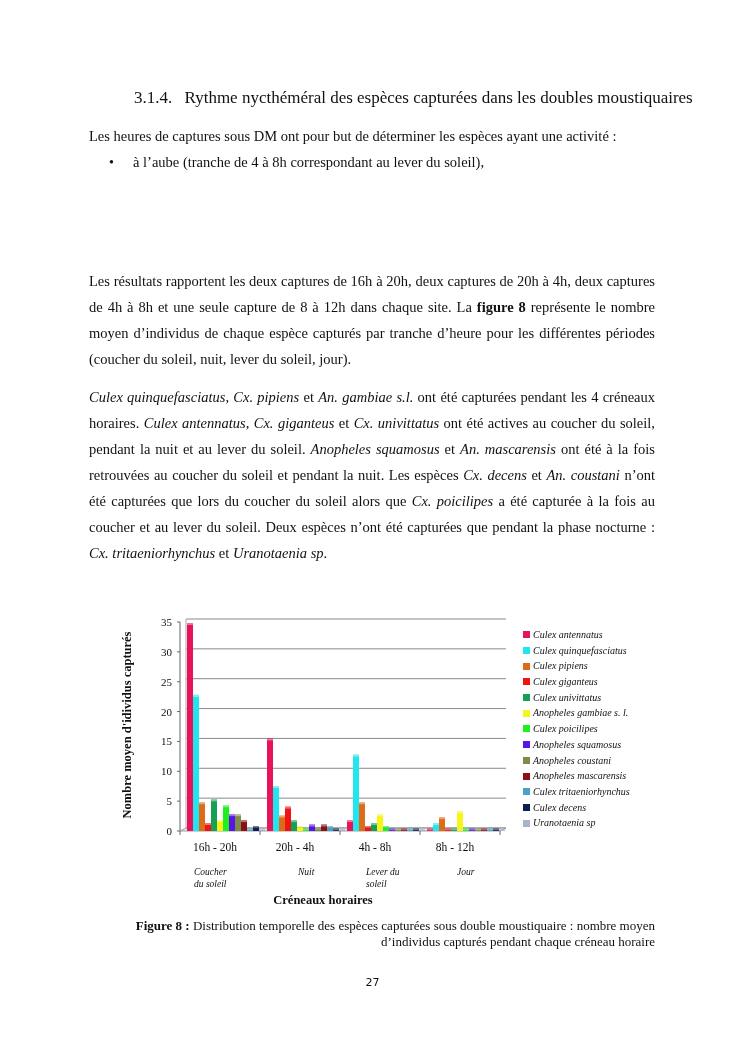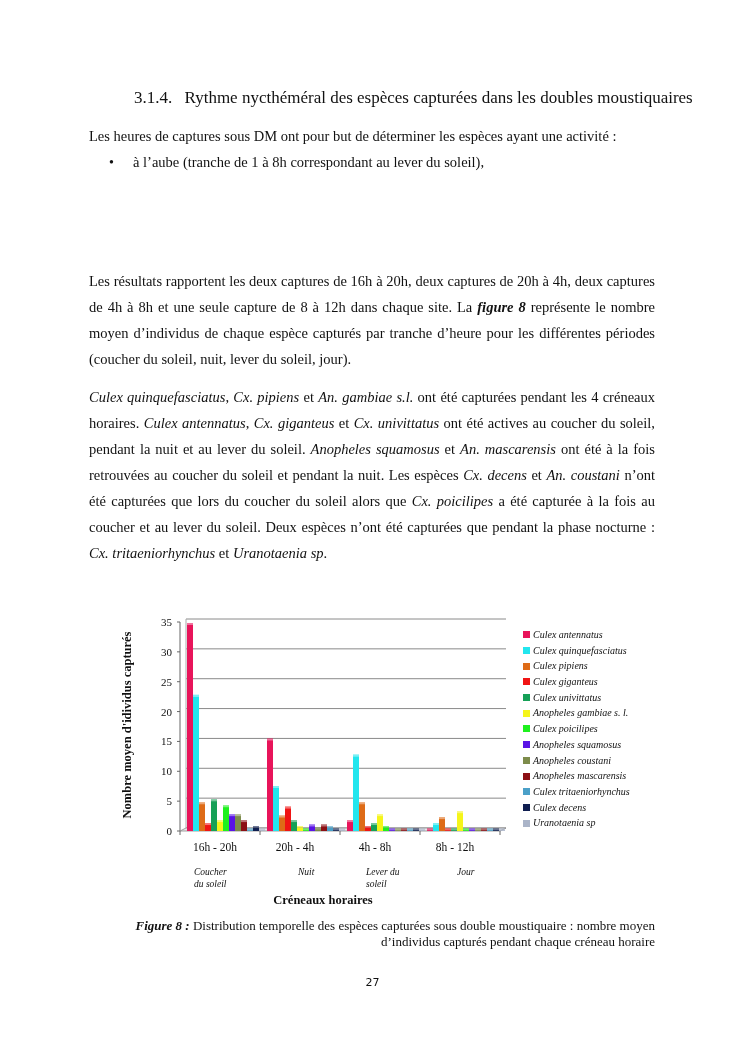--- a/index.html
+++ b/index.html
@@ -8,40 +8,40 @@
   .heading { left:134px; top:88px; font-size:17px; font-weight:normal; white-space:nowrap; }
   .heading .num { margin-right:8px; }
   .para { left:89px; width:566px; font-size:14.5px; line-height:26px; text-align:justify; }
   .intro { top:123px; }
   ul.bullets { position:absolute; left:89px; top:149px; margin:0; padding:0; list-style:none; font-size:14.5px; }
   ul.bullets li { position:relative; padding-left:44px; line-height:27px; height:26.5px; }
   ul.bullets li::before { content:"•"; position:absolute; left:20px; top:0; font-size:14px; }
   .p2 { top:268px; }
   .p3 { top:384px; }
   i { font-style:italic; }
-  b { font-weight:bold;font-style:italic; }
+  b { font-weight:bold; }
   svg#chart { position:absolute; left:110px; top:610px; }
   .caption { left:90px; width:565px; top:918px; font-size:13px; text-align:right; line-height:16px; }
   .pagenum { left:0; width:745px; top:976px; text-align:center; font-family:"DejaVu Sans", sans-serif; font-size:11px; }
   .legend { position:absolute; left:523px; top:627px; font-size:10px; font-style:italic; }
   .legend .item { height:15.7px; line-height:15.7px; white-space:nowrap; display:flex; align-items:center; }
   .legend .sw { width:7px; height:7px; display:inline-block; margin-right:3px; }
 </style>
 </head>
 <body>
 
 <div class="abs heading">
   <span class="num">3.1.4.</span>
   <span>Rythme nycthéméral des espèces capturées dans les doubles moustiquaires</span>
 </div>
 
 <div class="abs para intro">Les heures de captures sous DM ont pour but de déterminer les espèces ayant une activité :</div>
 
 <ul class="bullets">
-  <li>à l’aube (tranche de 1 à 8h correspondant au lever du soleil),</li>
+  <li>à l’aube (tranche de 4 à 8h correspondant au lever du soleil),</li>
 </ul>
 
 <div class="abs para p2"><span>Les résultats rapportent les deux captures de 16h à 20h, deux captures de 20h à 4h, deux captures de 4h à 8h et une seule capture de 8 à 12h dans chaque site. La </span><b>figure 8</b><span> représente le nombre moyen d’individus de chaque espèce capturés par tranche d’heure pour les différentes périodes (coucher du soleil, nuit, lever du soleil, jour).</span></div>
 
 <div class="abs para p3"><i>Culex quinquefasciatus</i><span>, </span><i>Cx. pipiens</i><span> et </span><i>An. gambiae s.l.</i><span> ont été capturées pendant les 4 créneaux horaires. </span><i>Culex antennatus</i><span>, </span><i>Cx. giganteus</i><span> et </span><i>Cx. univittatus</i><span> ont été actives au coucher du soleil, pendant la nuit et au lever du soleil. </span><i>Anopheles squamosus</i><span> et </span><i>An. mascarensis</i><span> ont été à la fois retrouvées au coucher du soleil et pendant la nuit. Les espèces </span><i>Cx. decens</i><span> et </span><i>An. coustani</i><span> n’ont été capturées que lors du coucher du soleil alors que </span><i>Cx. poicilipes</i><span> a été capturée à la fois au coucher et au lever du soleil. Deux espèces n’ont été capturées que pendant la phase nocturne : </span><i>Cx. tritaeniorhynchus</i><span> et </span><i>Uranotaenia sp</i><span>.</span></div>
 
 <svg id="chart" width="420" height="300" xmlns="http://www.w3.org/2000/svg">
   <g id="grid">
       <line x1="76" y1="218" x2="396" y2="218" stroke="#8a8a8a" stroke-width="1"></line>
       <line x1="76" y1="188.14285714285714" x2="396" y2="188.14285714285714" stroke="#8a8a8a" stroke-width="1"></line>

